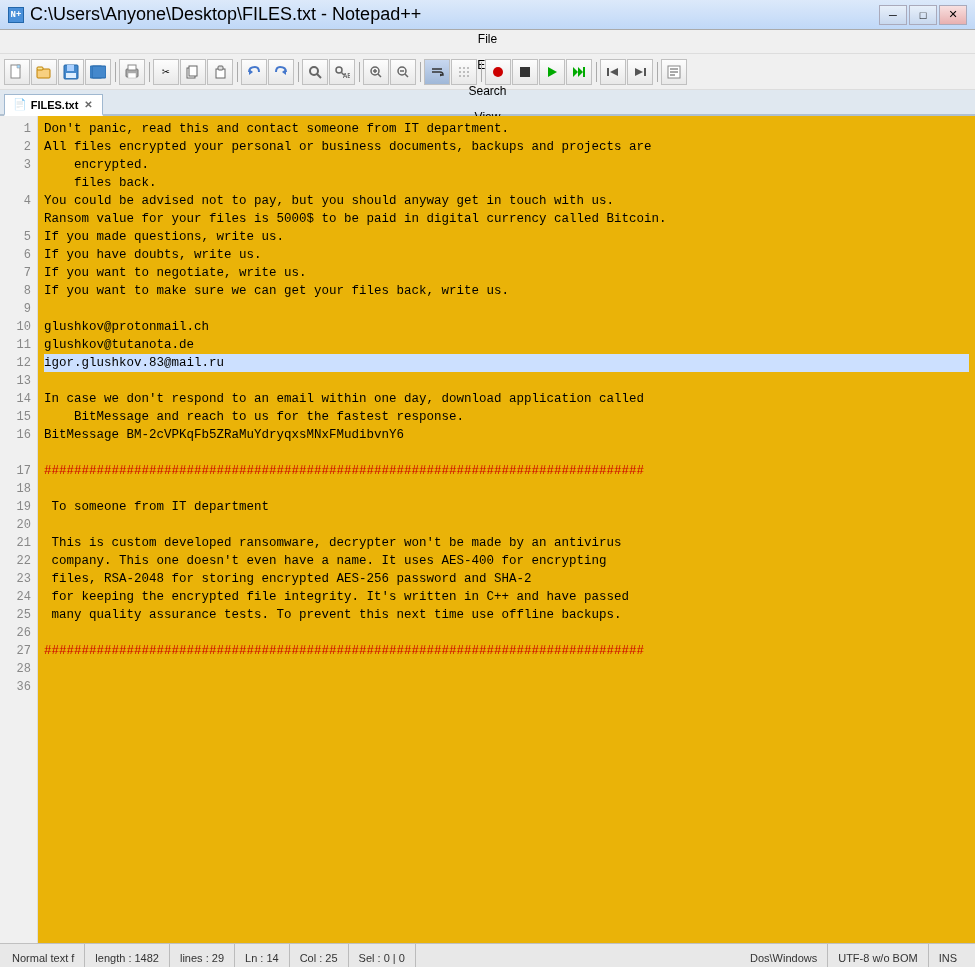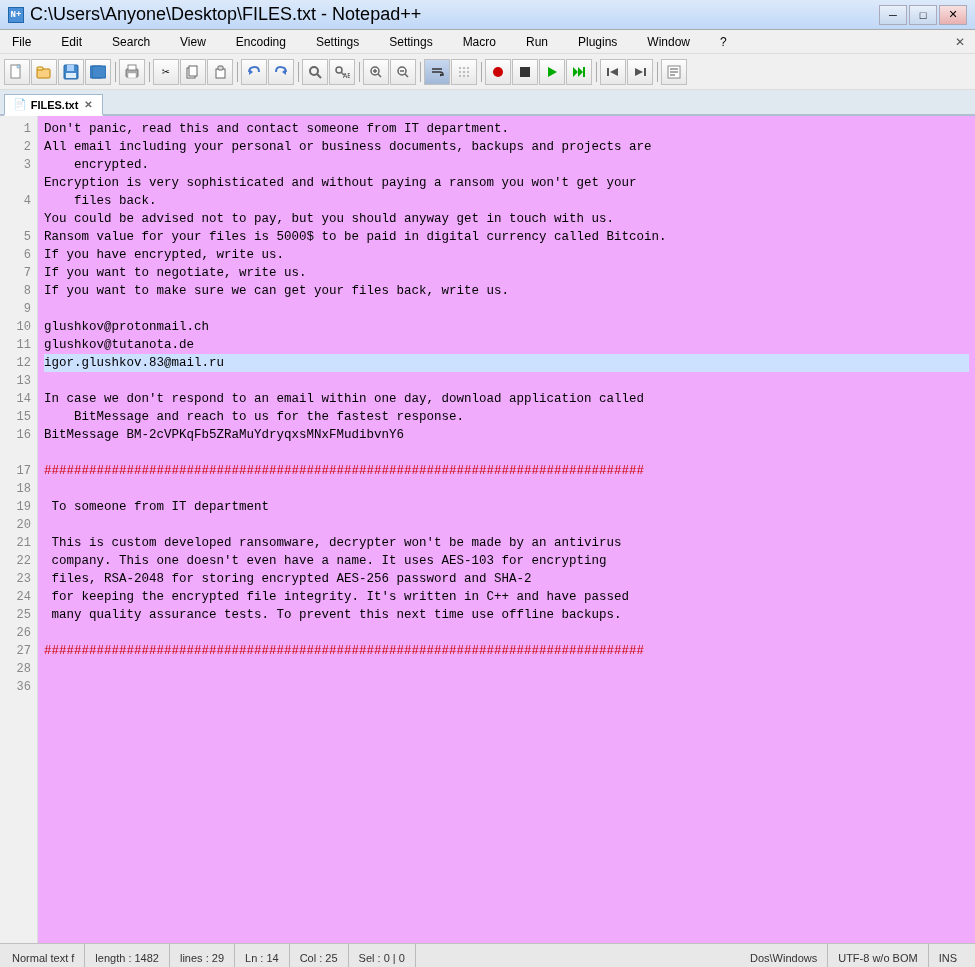--- a/index.html
+++ b/index.html
@@ -60,21 +60,22 @@
     
     #menu-bar {
       background: #f0f0f0;
       height: 24px;
       display: flex;
       align-items: center;
       padding: 0 4px;
       border-bottom: 1px solid #ddd;
       font-family: 'Segoe UI', Arial, sans-serif;
       font-size: 12px;
-      gap: 14px;
+      gap: 8px;
+      flex-direction: column;
     }
     .menu-item {
       padding: 2px 8px;
       cursor: pointer;
       height: 22px;
       display: flex; align-items: center;
     }
     .menu-separator-right {
       margin-left: auto;
       padding: 2px 6px;
@@ -169,21 +170,21 @@
       flex-shrink: 0;
       line-height: 18px;
     }
     .line-num {
       padding-right: 6px;
       display: block;
       height: 18px;
     }
     #editor-content {
       flex: 1;
-      background: #f0abfc;
+      background: #eab308;
       overflow: auto;
       padding: 4px 6px;
       line-height: 18px;
     }
     .code-line {
       height: 18px;
       white-space: pre;
       font-size: 12.5px;
       color: #000;
       font-family: 'Courier New', Courier, monospace;
@@ -445,44 +446,44 @@
       <span class="line-num">23</span>
       <span class="line-num">24</span>
       <span class="line-num">25</span>
       <span class="line-num">26</span>
       <span class="line-num">27</span>
       <span class="line-num">28</span>
       <span class="line-num">36</span>
     </div>
   <div id="editor-content">
   <div class="code-line">Don't panic, read this and contact someone from IT department.</div>
-      <div class="code-line">All email including your personal or business documents, backups and projects are</div>
+      <div class="code-line">All files encrypted your personal or business documents, backups and projects are</div>
       <div class="code-line">    encrypted.</div>
-      <div class="code-line">Encryption is very sophisticated and without paying a ransom you won't get your</div>
       <div class="code-line">    files back.</div>
       <div class="code-line">You could be advised not to pay, but you should anyway get in touch with us.</div>
       <div class="code-line">Ransom value for your files is 5000$ to be paid in digital currency called Bitcoin.</div>
-      <div class="code-line">If you have encrypted, write us.</div>
+      <div class="code-line">If you made questions, write us.</div>
+      <div class="code-line">If you have doubts, write us.</div>
       <div class="code-line">If you want to negotiate, write us.</div>
       <div class="code-line">If you want to make sure we can get your files back, write us.</div>
       <div class="code-line"></div>
       <div class="code-line">glushkov@protonmail.ch</div>
       <div class="code-line">glushkov@tutanota.de</div>
       <div class="code-line highlighted">igor.glushkov.83@mail.ru</div>
       <div class="code-line"></div>
       <div class="code-line">In case we don't respond to an email within one day, download application called</div>
       <div class="code-line">    BitMessage and reach to us for the fastest response.</div>
       <div class="code-line">BitMessage BM-2cVPKqFb5ZRaMuYdryqxsMNxFMudibvnY6</div>
       <div class="code-line"></div>
       <div class="code-line hash-line">################################################################################</div>
       <div class="code-line"></div>
       <div class="code-line"> To someone from IT department</div>
       <div class="code-line"></div>
       <div class="code-line"> This is custom developed ransomware, decrypter won't be made by an antivirus</div>
-      <div class="code-line"> company. This one doesn't even have a name. It uses AES-103 for encrypting</div>
+      <div class="code-line"> company. This one doesn't even have a name. It uses AES-400 for encrypting</div>
       <div class="code-line"> files, RSA-2048 for storing encrypted AES-256 password and SHA-2</div>
       <div class="code-line"> for keeping the encrypted file integrity. It's written in C++ and have passed</div>
       <div class="code-line"> many quality assurance tests. To prevent this next time use offline backups.</div>
       <div class="code-line"></div>
       <div class="code-line hash-line">################################################################################</div>
     </div>
 </div>
 
 <div id="status-bar">
   <div class="status-seg">Normal text f</div>

